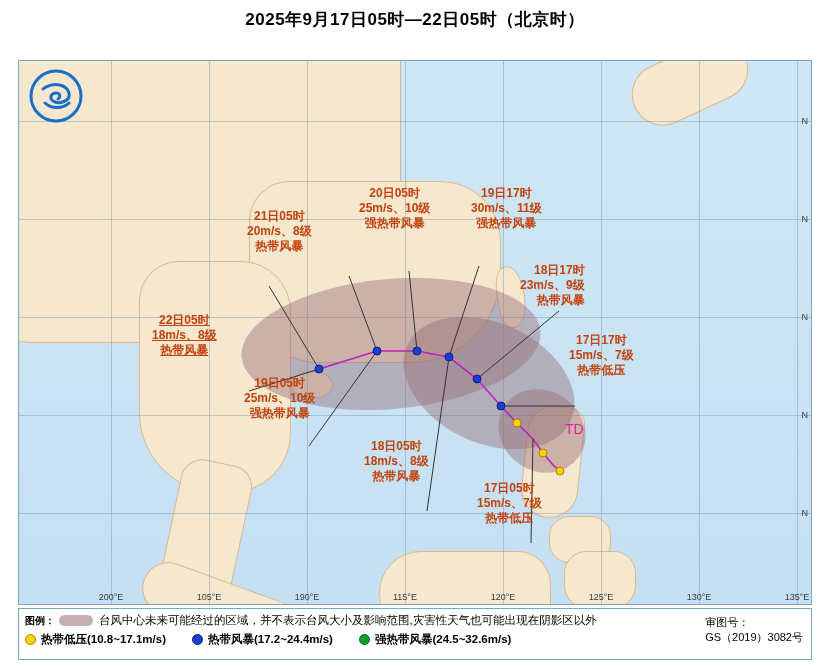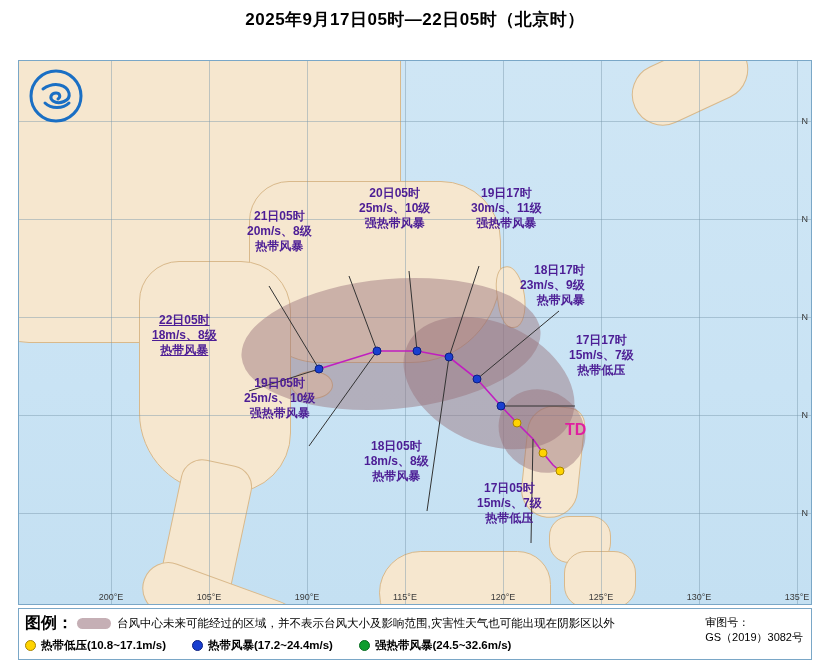--- a/index.html
+++ b/index.html
@@ -85,61 +85,61 @@
     font-size: 14px;
     line-height: 19px;
     letter-spacing: 2px;
   }
   .cma-text .sub { font-size: 13px; letter-spacing: 0.5px; }
   .callout {
     position: absolute;
     font-size: 12px;
     font-weight: bold;
     line-height: 15px;
-    color: #4c1d95;
+    color: #c2410c;
     text-align: center;
     white-space: nowrap;
   }
   .cone {
     position: absolute;
     background: rgba(150,110,120,0.45);
     border-radius: 50%;
   }
   .pt {
     position: absolute;
     width: 7px;
     height: 7px;
     border-radius: 50%;
     transform: translate(-50%,-50%);
   }
   .pt.yellow { background: #ffd400; border: 1px solid #a88400; }
   .pt.blue { background: #1a3fd0; border: 1px solid #0d2080; }
   .td-mark {
     position: absolute;
     color: #e01fa0;
-    font-size: 16px;
-    font-weight: bold;
+    font-size: 14px;
+    font-weight: normal;
   }
   .legend {
     position: absolute;
     left: 18px;
     top: 608px;
     width: 794px;
     height: 52px;
     border: 1px solid #7aa7c7;
     box-sizing: border-box;
     background: #fff;
     font-size: 11.5px;
   }
   .legend-row {
     display: flex;
     align-items: center;
     padding: 4px 6px 0 6px;
   }
-  .legend-title { font-weight: bold; font-size: 16px; margin-right: 4px; }
+  .legend-title { font-weight: bold; font-size: 10px; margin-right: 4px; }
   .cone-swatch {
     width: 34px; height: 11px; border-radius: 6px;
     background: rgba(150,110,120,0.55);
     margin-right: 6px; flex: none;
   }
   .legend-row2 {
     display: flex;
     align-items: center;
     padding: 4px 6px;
     gap: 26px;

